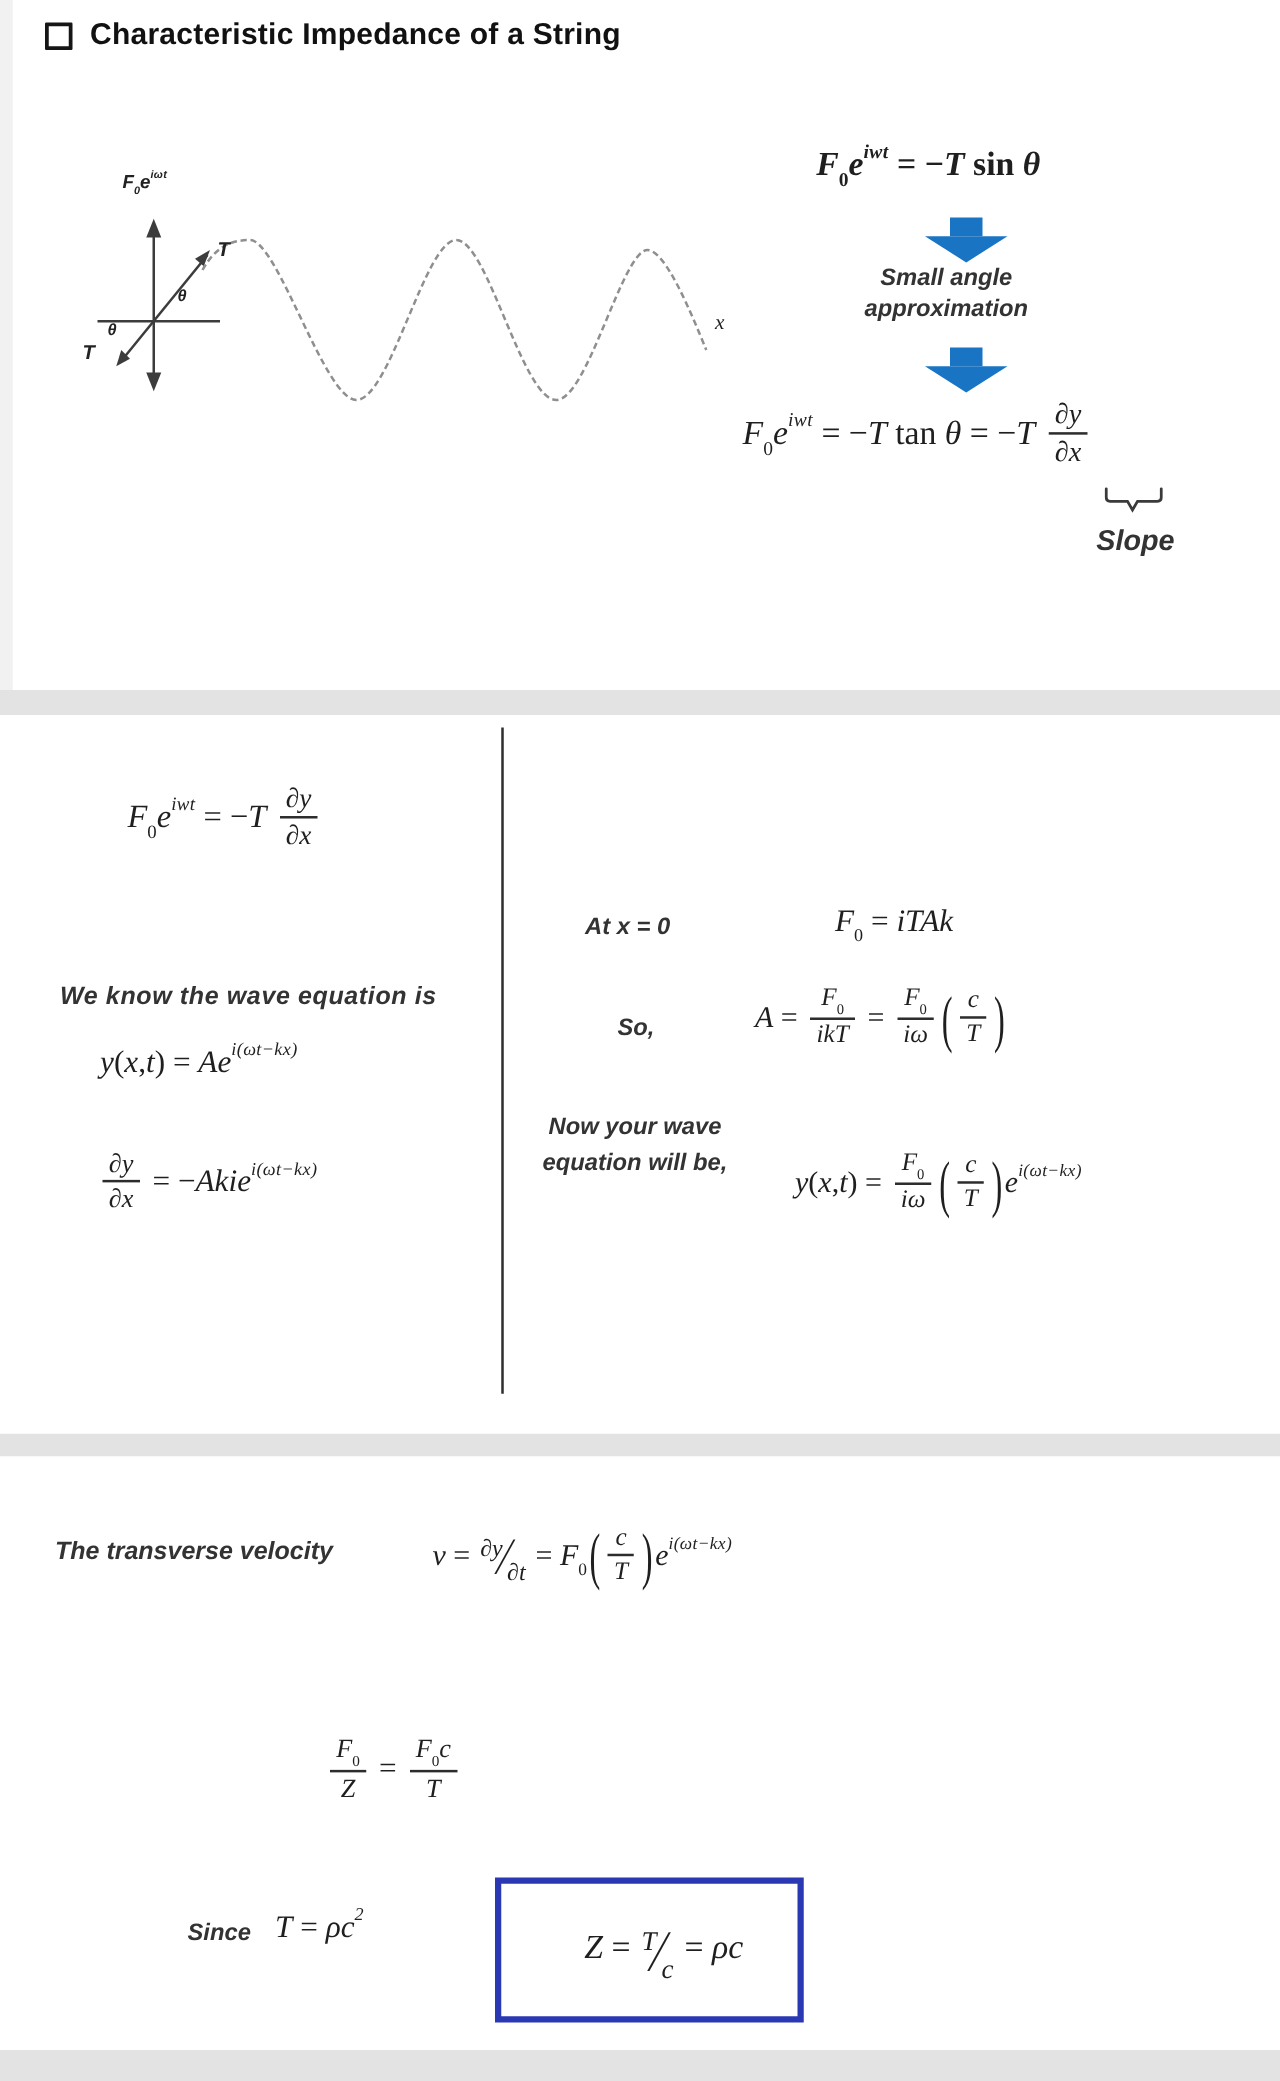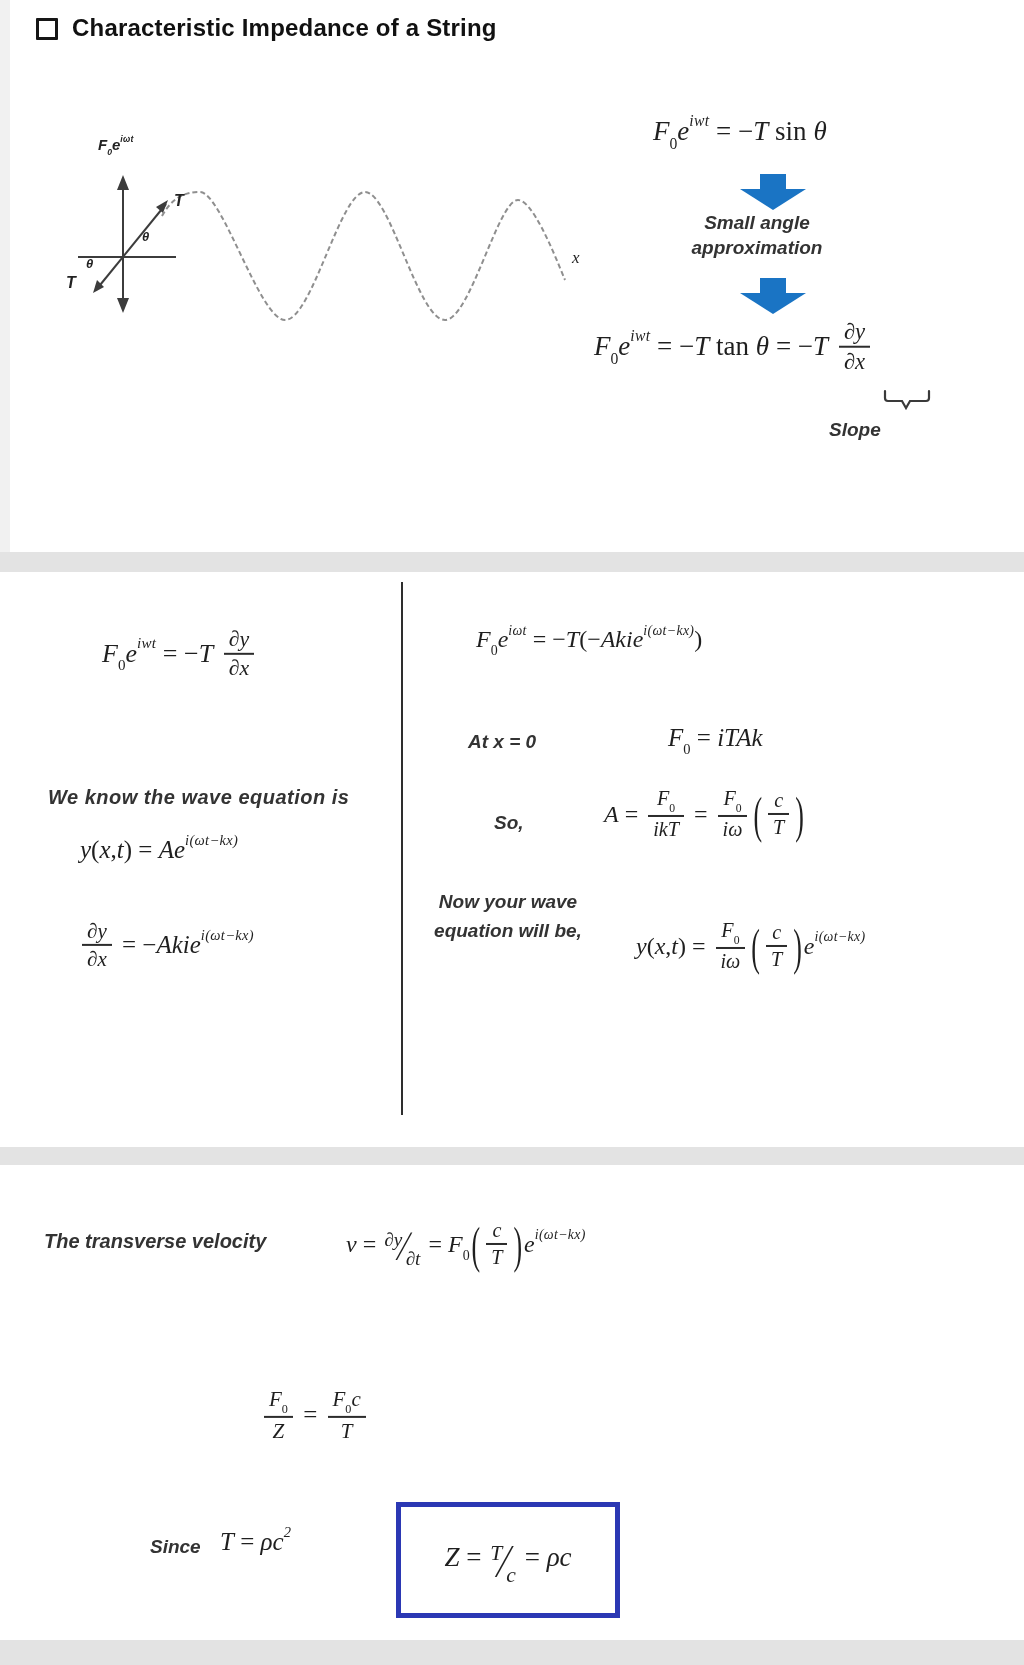--- a/index.html
+++ b/index.html
@@ -41,21 +41,21 @@
   .barrow{position:absolute;width:66px;}
   .barrow .stem{width:26px;height:15px;background:var(--arrow);margin:0 auto;}
   .barrow .head{width:0;height:0;border-left:33px solid transparent;border-right:33px solid transparent;border-top:21px solid var(--arrow);}
 
   
   .axisline{stroke:#3c3c3c;stroke-width:2;fill:none;}
   .axisfill{fill:#3c3c3c;stroke:none;}
   .waveline{stroke:var(--wave);stroke-width:2;fill:none;stroke-dasharray:5 3;}
   .bracepath{stroke:#3a3a3a;stroke-width:2.2;fill:none;stroke-linecap:round;}
 
-  .resultbox{position:absolute;left:396px;top:1502px;width:214px;height:106px;border:5px solid var(--box);background:#fff;display:flex;align-items:center;justify-content:center;}
+  .resultbox{position:absolute;left:396px;top:1502px;width:214px;height:106px;border:5px solid var(--box);background:#fff;display:flex;align-items:center;justify-content:center;padding-left:23px;}
   .resultbox .eq{position:static;}
 </style>
 </head>
 <body>
 
 <div class="page">
 
   <div class="edge"></div>
   <div class="card card1"></div>
   <div class="card card2"></div>
@@ -81,45 +81,44 @@
     </g>
     <path class="waveline" d="M102,86 C112,68 124,62 140,62 C162,62 200,190 225,190 C252,190 280,62 305,62 C330,62 358,190 385,190 C410,190 438,70 458,70 C472,70 492,118 505,150"></path>
   </svg>
   <span class="eq sans-math" style="left:98px;top:136px;font-size:15px;"><span class="m-bi">F</span><sub>0</sub><span class="m-bi">e</span><sup>iωt</sup></span>
   <span class="slabel" style="left:174px;top:192px;font-size:16px;color:#222;">T</span>
   <span class="slabel" style="left:142px;top:229px;font-size:13px;color:#222;">θ</span>
   <span class="slabel" style="left:86px;top:256px;font-size:13px;color:#222;">θ</span>
   <span class="slabel" style="left:66px;top:274px;font-size:16px;color:#222;">T</span>
   <span class="eq" style="left:572px;top:248px;font-size:17px;"><span class="m-i">x</span></span>
 
-  <div class="eq" style="left:653px;top:116px;font-size:27px;"><span class="m-i">F</span><sub>0</sub><span class="m-i">e</span><sup>iwt</sup><span class="m-t"> = −</span><span class="m-i">T</span><span class="m-t"> sin </span><span class="m-i">θ</span></div>
+  <div class="eq" style="left:653px;top:116px;font-size:27px;font-weight:bold;"><span class="m-i">F</span><sub>0</sub><span class="m-i">e</span><sup>iwt</sup><span class="m-t"> = −</span><span class="m-i">T</span><span class="m-t"> sin </span><span class="m-i">θ</span></div>
   <div class="barrow" style="left:740px;top:174px;">
     <div class="stem"></div>
       <div class="head"></div>
   </div>
   <div class="slabel" style="left:652px;top:210px;width:210px;text-align:center;font-size:19px;line-height:1.33;">
     <span style="display:block;">Small angle</span>
     <span style="display:block;">approximation</span>
   </div>
   <div class="barrow" style="left:740px;top:278px;">
     <div class="stem"></div>
       <div class="head"></div>
   </div>
   <div class="eq" style="left:594px;top:322px;font-size:27px;"><span class="m-i">F</span><sub>0</sub><span class="m-i">e</span><sup>iwt</sup><span class="m-t"> = −</span><span class="m-i">T</span><span class="m-t"> tan </span><span class="m-i">θ</span><span class="m-t"> = −</span><span class="m-i">T</span><span class="m-t"> </span><span class="frac"><span class="num"><span class="m-i">∂y</span></span><span class="den"><span class="m-i">∂x</span></span></span></div>
   <svg width="50" height="28" style="position:absolute;left:882px;top:388px;">
     <path class="bracepath" d="M3,3 L3,10 Q3,13 6,13 L20,13 L24,20 L28,13 L44,13 Q47,13 47,10 L47,3"></path>
   </svg>
-  <span class="slabel" style="left:829px;top:419px;font-size:19px;">Slope</span>
+  <span class="slabel" style="left:877px;top:419px;font-size:23px;">Slope</span>
 
   <div class="eq" style="left:102px;top:630px;font-size:26px;"><span class="m-i">F</span><sub>0</sub><span class="m-i">e</span><sup>iwt</sup><span class="m-t"> = −</span><span class="m-i">T</span><span class="m-t"> </span><span class="frac"><span class="num"><span class="m-i">∂y</span></span><span class="den"><span class="m-i">∂x</span></span></span></div>
   <span class="slabel" style="left:48px;top:786px;font-size:20px;letter-spacing:.5px;">We know the wave equation is</span>
   <div class="eq" style="left:80px;top:836px;font-size:25px;"><span class="m-i">y</span><span class="m-t">(</span><span class="m-i">x</span><span class="m-t">,</span><span class="m-i">t</span><span class="m-t">) = </span><span class="m-i">Ae</span><sup>i(ωt−kx)</sup></div>
   <div class="eq" style="left:78px;top:922px;font-size:25px;"><span class="frac"><span class="num"><span class="m-i">∂y</span></span><span class="den"><span class="m-i">∂x</span></span></span><span class="m-t"> = −</span><span class="m-i">Akie</span><sup>i(ωt−kx)</sup></div>
 
-  <div class="eq" style="left:476px;top:626px;font-size:24px;"><span class="m-i">F</span><sub>0</sub><span class="m-i">e</span><sup>iωt</sup><span class="m-t"> = −</span><span class="m-i">T</span><span class="m-t">(−</span><span class="m-i">Akie</span><sup>i(ωt−kx)</sup><span class="m-t">)</span></div>
   <span class="slabel" style="left:468px;top:731px;font-size:19px;">At x = 0</span>
   <div class="eq" style="left:668px;top:724px;font-size:25px;"><span class="m-i">F</span><sub>0</sub><span class="m-t"> = </span><span class="m-i">iTAk</span></div>
   <span class="slabel" style="left:494px;top:812px;font-size:19px;">So,</span>
   <div class="eq" style="left:604px;top:790px;font-size:24px;"><span class="m-i">A</span><span class="m-t"> = </span><span class="frac"><span class="num"><span class="m-i">F</span><sub>0</sub></span><span class="den"><span class="m-i">ikT</span></span></span><span class="m-t"> = </span><span class="frac"><span class="num"><span class="m-i">F</span><sub>0</sub></span><span class="den"><span class="m-i">iω</span></span></span><span class="paren">(</span><span class="frac"><span class="num"><span class="m-i">c</span></span><span class="den"><span class="m-i">T</span></span></span><span class="paren">)</span></div>
   <div class="slabel" style="left:402px;top:888px;width:212px;text-align:center;font-size:19px;line-height:1.5;">
     <span style="display:block;">Now your wave</span>
     <span style="display:block;">equation will be,</span>
   </div>
   <div class="eq" style="left:636px;top:922px;font-size:24px;"><span class="m-i">y</span><span class="m-t">(</span><span class="m-i">x</span><span class="m-t">,</span><span class="m-i">t</span><span class="m-t">) = </span><span class="frac"><span class="num"><span class="m-i">F</span><sub>0</sub></span><span class="den"><span class="m-i">iω</span></span></span><span class="paren">(</span><span class="frac"><span class="num"><span class="m-i">c</span></span><span class="den"><span class="m-i">T</span></span></span><span class="paren">)</span><span class="m-i">e</span><sup>i(ωt−kx)</sup></div>
 

